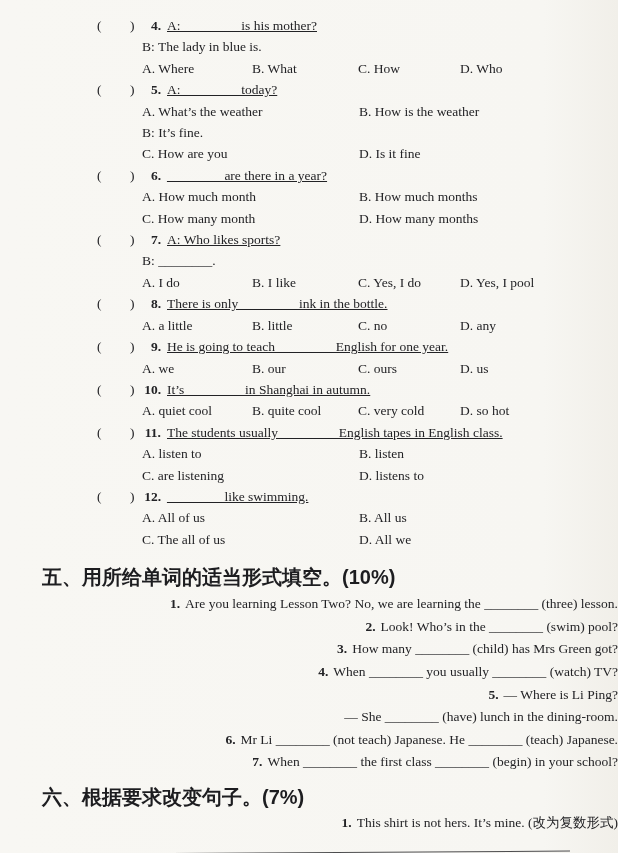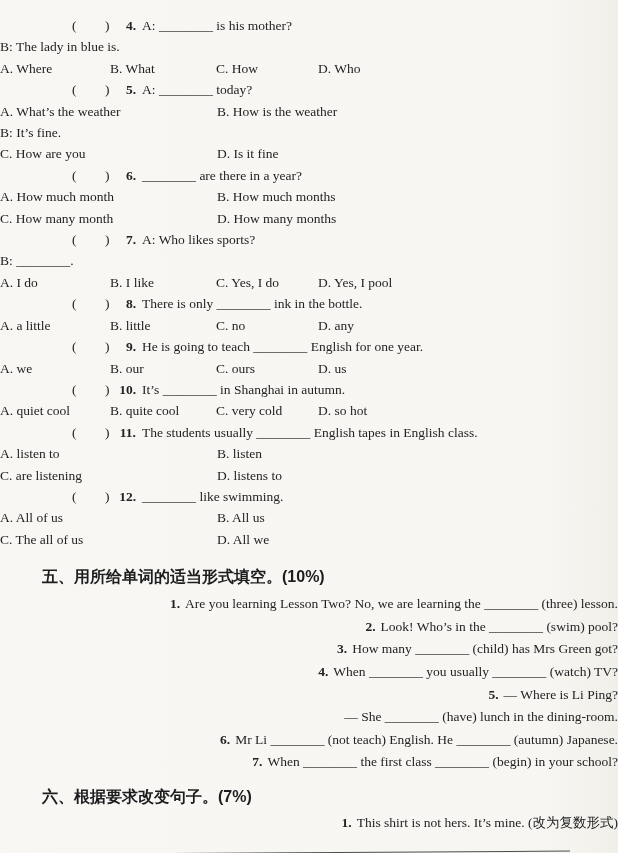--- a/index.html
+++ b/index.html
@@ -17,45 +17,45 @@
     width: 618px;
     height: 853px;
     box-sizing: border-box;
     padding-top: 15px;
     background: linear-gradient(90deg, #f8f7f3 0%, #f7f6f2 88%, #f1efe9 100%);
   }
 
   
   .choice { font-size: 13.5px; }
   .choice .row { line-height: 21.4px; white-space: nowrap; }
-  .choice .row.stem { padding-left: 72px; }
+  .choice .row.stem { padding-left: 97px; text-decoration: underline; }
   .paren-open  { display: inline-block; width: 33px; }
   .paren-close { display: inline-block; width: 5px; }
   .qnum {
     display: inline-block;
     width: 26px;
     padding-right: 6px;
     text-align: right;
     font-weight: bold;
   }
   .choice .row.cont,
-  .choice .row.opts { }
+  .choice .row.opts { padding-left: 142px; }
   .opt { display: inline-block; }
   .cols4 .opt:nth-child(1) { width: 110px; }
   .cols4 .opt:nth-child(2) { width: 106px; }
   .cols4 .opt:nth-child(3) { width: 102px; }
   .cols2 .opt:nth-child(1) { width: 217px; }
 
   
   .cn-heading {
     margin: 0;
     padding-left: 42px;
     font-family: "Liberation Sans", "DejaVu Sans", sans-serif;
     font-weight: bold;
-    font-size: 16px;
+    font-size: 20px;
     line-height: 24px;
     white-space: nowrap;
     color: #1d1d20;
   }
 
   
   .fill { font-size: 13.5px; }
   .sec5 { margin-top: 15px; }
   .sec5 .item-list { margin-top: 4px; }
   .sec6 { margin-top: 11px; }
@@ -145,21 +145,21 @@
           <div class="row first"><span class="inum">3.</span><span class="itext">How many ________ (child) has Mrs Green got?</span></div>
         </div>
         <div class="fill-item">
           <div class="row first"><span class="inum">4.</span><span class="itext">When ________ you usually ________ (watch) TV?</span></div>
         </div>
         <div class="fill-item">
           <div class="row first"><span class="inum">5.</span><span class="itext">— Where is Li Ping?</span></div>
           <div class="row follow"><span class="itext">— She ________ (have) lunch in the dining-room.</span></div>
         </div>
         <div class="fill-item">
-          <div class="row first"><span class="inum">6.</span><span class="itext">Mr Li ________ (not teach) English. He ________ (autumn) Japanese.</span></div>
+          <div class="row first"><span class="inum">6.</span><span class="itext">Mr Li ________ (not teach) Japanese. He ________ (teach) Japanese.</span></div>
         </div>
         <div class="fill-item">
           <div class="row first"><span class="inum">7.</span><span class="itext">When ________ the first class ________ (begin) in your school?</span></div>
         </div>
       </div>
   </section>
 
   <section class="fill sec6">
     <h2 class="cn-heading">六、根据要求改变句子。(7%)</h2>
     <div class="item-list">

